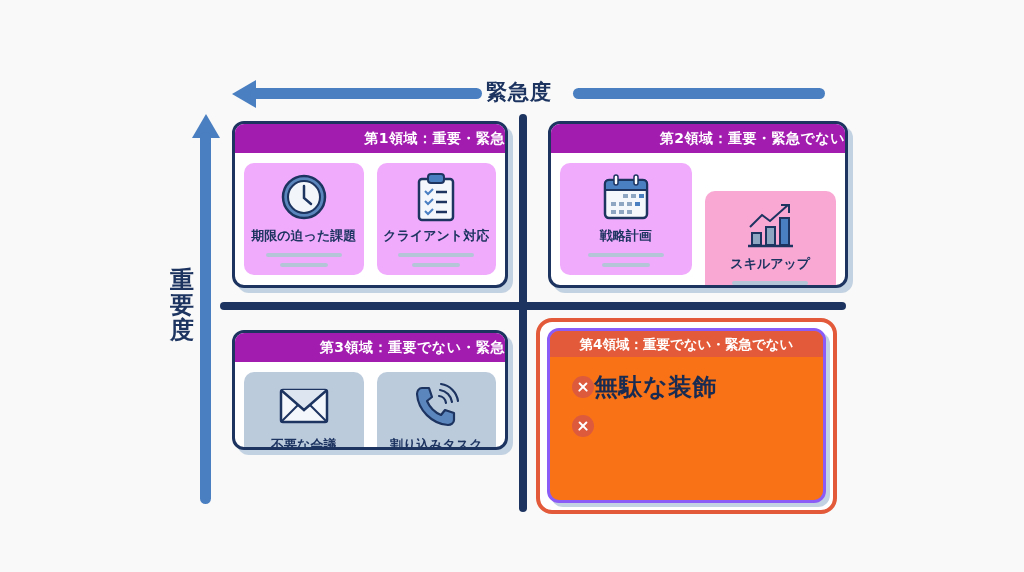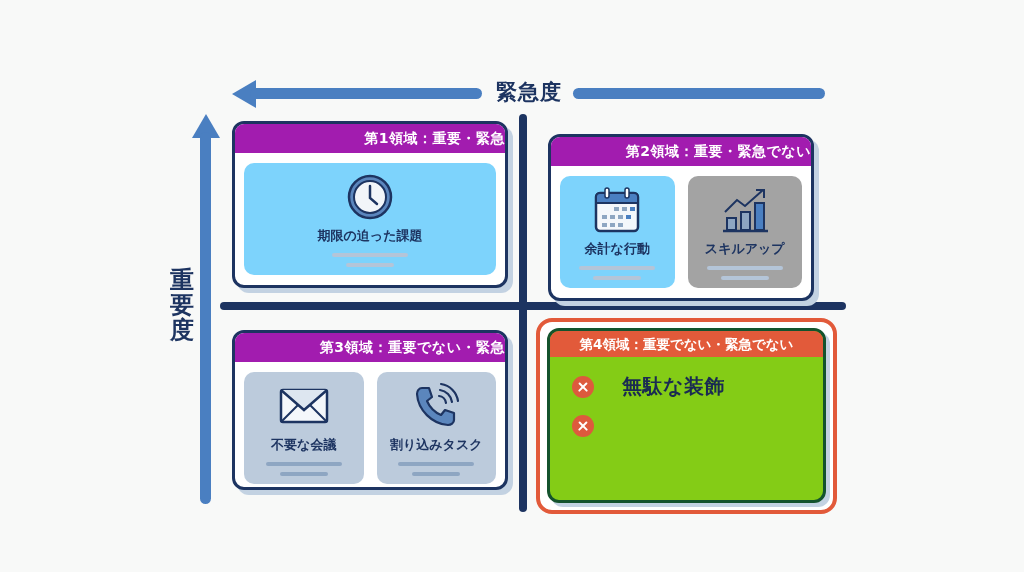--- a/index.html
+++ b/index.html
@@ -9,21 +9,21 @@
     font-family:"DejaVu Sans","Liberation Sans",sans-serif;
     color:#1d3461;
   }
   .abs { position:absolute; }
 
   
   .h-arrow-left { left:250px; top:88px; width:232px; height:11px; background:#4a7fc1; border-radius:6px; }
   .h-arrow-head { left:232px; top:80px; width:0; height:0;
     border-top:14px solid transparent; border-bottom:14px solid transparent; border-right:24px solid #4a7fc1; }
   .h-arrow-right { left:573px; top:88px; width:252px; height:11px; background:#4a7fc1; border-radius:6px; }
-  .urgency-label { left:486px; top:78px; width:86px; text-align:center; font-size:21px; font-weight:bold; color:#1d3461; letter-spacing:1px; }
+  .urgency-label { left:486px; top:78px; width:86px; text-align:left; font-size:21px; font-weight:bold; color:#1d3461; letter-spacing:1px; }
 
   .v-arrow { left:200px; top:132px; width:11px; height:372px; background:#4a7fc1; border-radius:6px; }
   .v-arrow-head { left:192px; top:114px; width:0; height:0;
     border-left:14px solid transparent; border-right:14px solid transparent; border-bottom:24px solid #4a7fc1; }
   .importance-label { left:168px; top:268px; width:26px; font-size:24px; font-weight:bold; line-height:25px; text-align:center; color:#1d3461; }
 
   
   .div-h { left:220px; top:302px; width:626px; height:8px; background:#1d3461; border-radius:4px; }
   .div-v { left:519px; top:114px; width:8px; height:398px; background:#1d3461; border-radius:4px; }
 
@@ -31,60 +31,60 @@
   .card {
     position:absolute; background:#fff; border:3px solid #1d3461; border-radius:12px;
     box-shadow:5px 5px 0 #c3d2e2; overflow:hidden; box-sizing:border-box;
   }
   .card-header {
     height:29px; background:#a21caf; color:#fff; font-size:14px; font-weight:bold;
     text-align:right; line-height:29px; letter-spacing:0.5px;
   }
   .tiles { display:flex; gap:13px; padding:10px 9px 0 9px; }
   .tile {
-    flex:1; height:112px; border-radius:10px; background:#7dd3fc;
+    flex:1; height:112px; border-radius:10px; background:#f0abfc;
     display:flex; flex-direction:column; align-items:center; box-sizing:border-box; padding-top:10px;
   }
-  .tile.hl { background:#a3a3a3; }
+  .tile.hl { background:#f9a8d4;margin-top:28px; }
   .tile.grey { background:#bccbdc; }
   .tile-icon { width:52px; height:48px; display:flex; align-items:center; justify-content:center; }
   .tile-label { margin-top:6px; font-size:13px; font-weight:bold; color:#1d3461; white-space:nowrap; }
   .bar1 { margin-top:8px; width:76px; height:4px; border-radius:2px; background:#b4c5d8; }
   .bar2 { margin-top:6px; width:48px; height:4px; border-radius:2px; background:#b4c5d8; }
   .tile.grey .bar1, .tile.grey .bar2 { background:#8ea6c2; }
 
   #q1 { left:232px; top:121px; width:276px; height:167px; }
-  #q2 { left:548px; top:134px; width:266px; height:167px; }
-  #q3 { left:232px; top:330px; width:276px; height:160px; }
+  #q2 { left:548px; top:121px; width:300px; height:167px; }
+  #q3 { left:232px; top:330px; width:276px; height:120px; }
 
   
   .q4-outer {
     left:536px; top:318px; width:301px; height:196px; box-sizing:border-box;
     border:4px solid #e25a3a; border-radius:16px; background:#fff;
   }
   .q4-inner {
     left:547px; top:328px; width:279px; height:175px; box-sizing:border-box;
-    border:3px solid #14532d; border-radius:12px; background:#84cc16; overflow:hidden;
+    border:3px solid #8b5cf6; border-radius:12px; background:#f97316; overflow:hidden;
     box-shadow:4px 4px 0 #c3d2e2;
   }
   .q4-header {
     height:26px; background:#e25a3a; color:#fff; font-size:13.5px; font-weight:bold;
     text-align:center; line-height:26px;
   }
   .q4-list { padding:10px 0 0 22px; }
   .q4-item { display:flex; align-items:center; height:39px; }
   .x-badge {
     width:22px; height:22px; border-radius:50%; background:#dd5a3d; position:relative; flex:none;
   }
   .x-badge::before, .x-badge::after {
     content:""; position:absolute; left:5px; top:10px; width:12px; height:2.4px; background:#fff; border-radius:1px;
   }
   .x-badge::before { transform:rotate(45deg); }
   .x-badge::after { transform:rotate(-45deg); }
-  .q4-text { margin-left:28px; font-size:20px; font-weight:bold; color:#1a2b52; letter-spacing:0.5px; }
+  .q4-text { margin-left:0; font-size:24px; font-weight:bold; color:#1a2b52; letter-spacing:0.5px; }
 </style>
 </head>
 <body>
 
 <div class="abs h-arrow-head"></div>
 <div class="abs h-arrow-left"></div>
 <div class="abs urgency-label">緊急度</div>
 <div class="abs h-arrow-right"></div>
 
 <div class="abs v-arrow-head"></div>
@@ -101,20 +101,33 @@
   <div class="tiles">
     <div class="tile">
       <div class="tile-icon">
         <svg width="48" height="48" viewBox="0 0 48 48">
           <circle cx="24" cy="24" r="21" fill="#5b86bd" stroke="#1d3461" stroke-width="2.5"></circle>
           <circle cx="24" cy="24" r="16" fill="#f2f5f9" stroke="#1d3461" stroke-width="2"></circle>
           <path d="M24 13 V25 L31 31" stroke="#1d3461" stroke-width="2.5" fill="none" stroke-linecap="round"></path>
         </svg>
       </div>
       <div class="tile-label">期限の迫った課題</div>
+      <div class="bar1"></div>
+      <div class="bar2"></div>
+    </div>
+    <div class="tile">
+      <div class="tile-icon">
+        <svg width="44" height="50" viewBox="0 0 44 50">
+          <rect x="5" y="7" width="34" height="41" rx="3" fill="#f4f7fb" stroke="#1d3461" stroke-width="2.5"></rect>
+          <rect x="14" y="2" width="16" height="9" rx="3" fill="#4a7fc1" stroke="#1d3461" stroke-width="2"></rect>
+          <path d="M11 19 l3 3 l5 -5 M11 29 l3 3 l5 -5 M11 39 l3 3 l5 -5" stroke="#4a7fc1" stroke-width="2" fill="none"></path>
+          <path d="M22 20 H33 M22 30 H33 M22 40 H33" stroke="#1d3461" stroke-width="2.5"></path>
+        </svg>
+      </div>
+      <div class="tile-label">クライアント対応</div>
       <div class="bar1"></div>
       <div class="bar2"></div>
     </div>
   </div>
 </div>
 
 <div class="card" id="q2">
   <div class="card-header">第2領域：重要・緊急でない</div>
   <div class="tiles">
     <div class="tile">
@@ -131,21 +144,21 @@
             <rect x="10" y="29" width="5" height="4"></rect>
               <rect x="18" y="29" width="5" height="4"></rect>
               <rect x="26" y="29" width="5" height="4"></rect>
               <rect x="34" y="29" width="5" height="4" fill="#4a7fc1"></rect>
             <rect x="10" y="37" width="5" height="4"></rect>
               <rect x="18" y="37" width="5" height="4"></rect>
               <rect x="26" y="37" width="5" height="4"></rect>
           </g>
         </svg>
       </div>
-      <div class="tile-label">余計な行動</div>
+      <div class="tile-label">戦略計画</div>
       <div class="bar1"></div>
       <div class="bar2"></div>
     </div>
     <div class="tile hl">
       <div class="tile-icon">
         <svg width="52" height="48" viewBox="0 0 52 48">
           <rect x="8" y="32" width="9" height="12" fill="#8ea6c2" stroke="#1d3461" stroke-width="2"></rect>
           <rect x="22" y="26" width="9" height="18" fill="#8ea6c2" stroke="#1d3461" stroke-width="2"></rect>
           <rect x="36" y="17" width="9" height="27" fill="#4a7fc1" stroke="#1d3461" stroke-width="2"></rect>
           <path d="M4 45 H49" stroke="#1d3461" stroke-width="2.5"></path>

